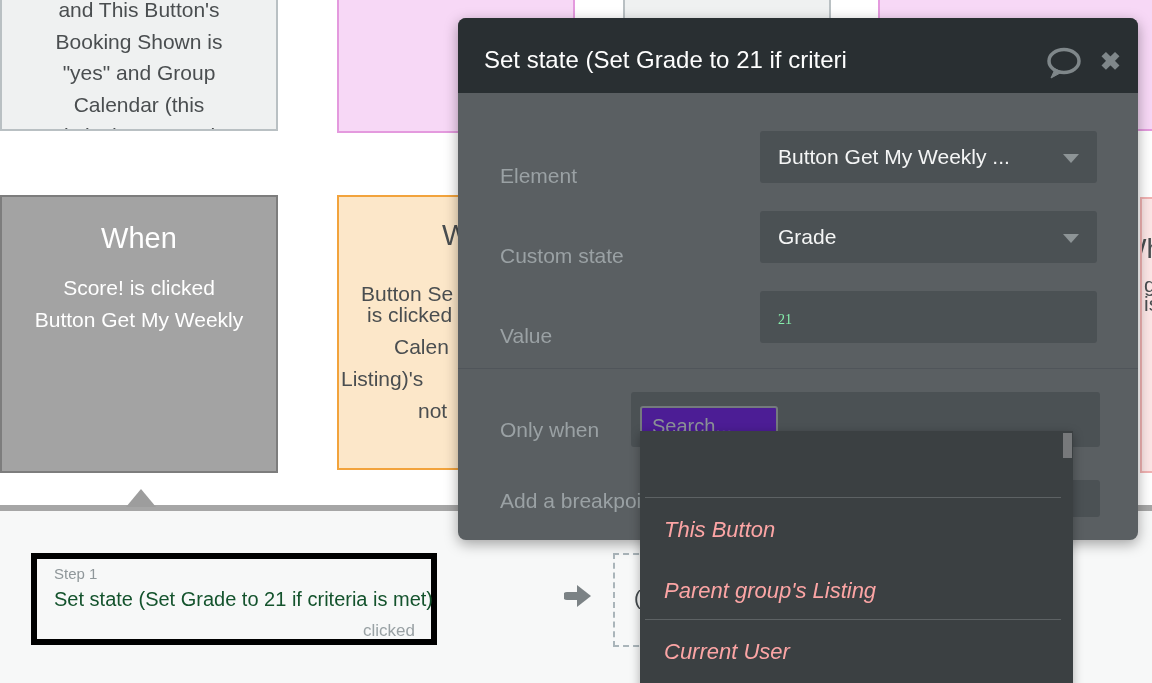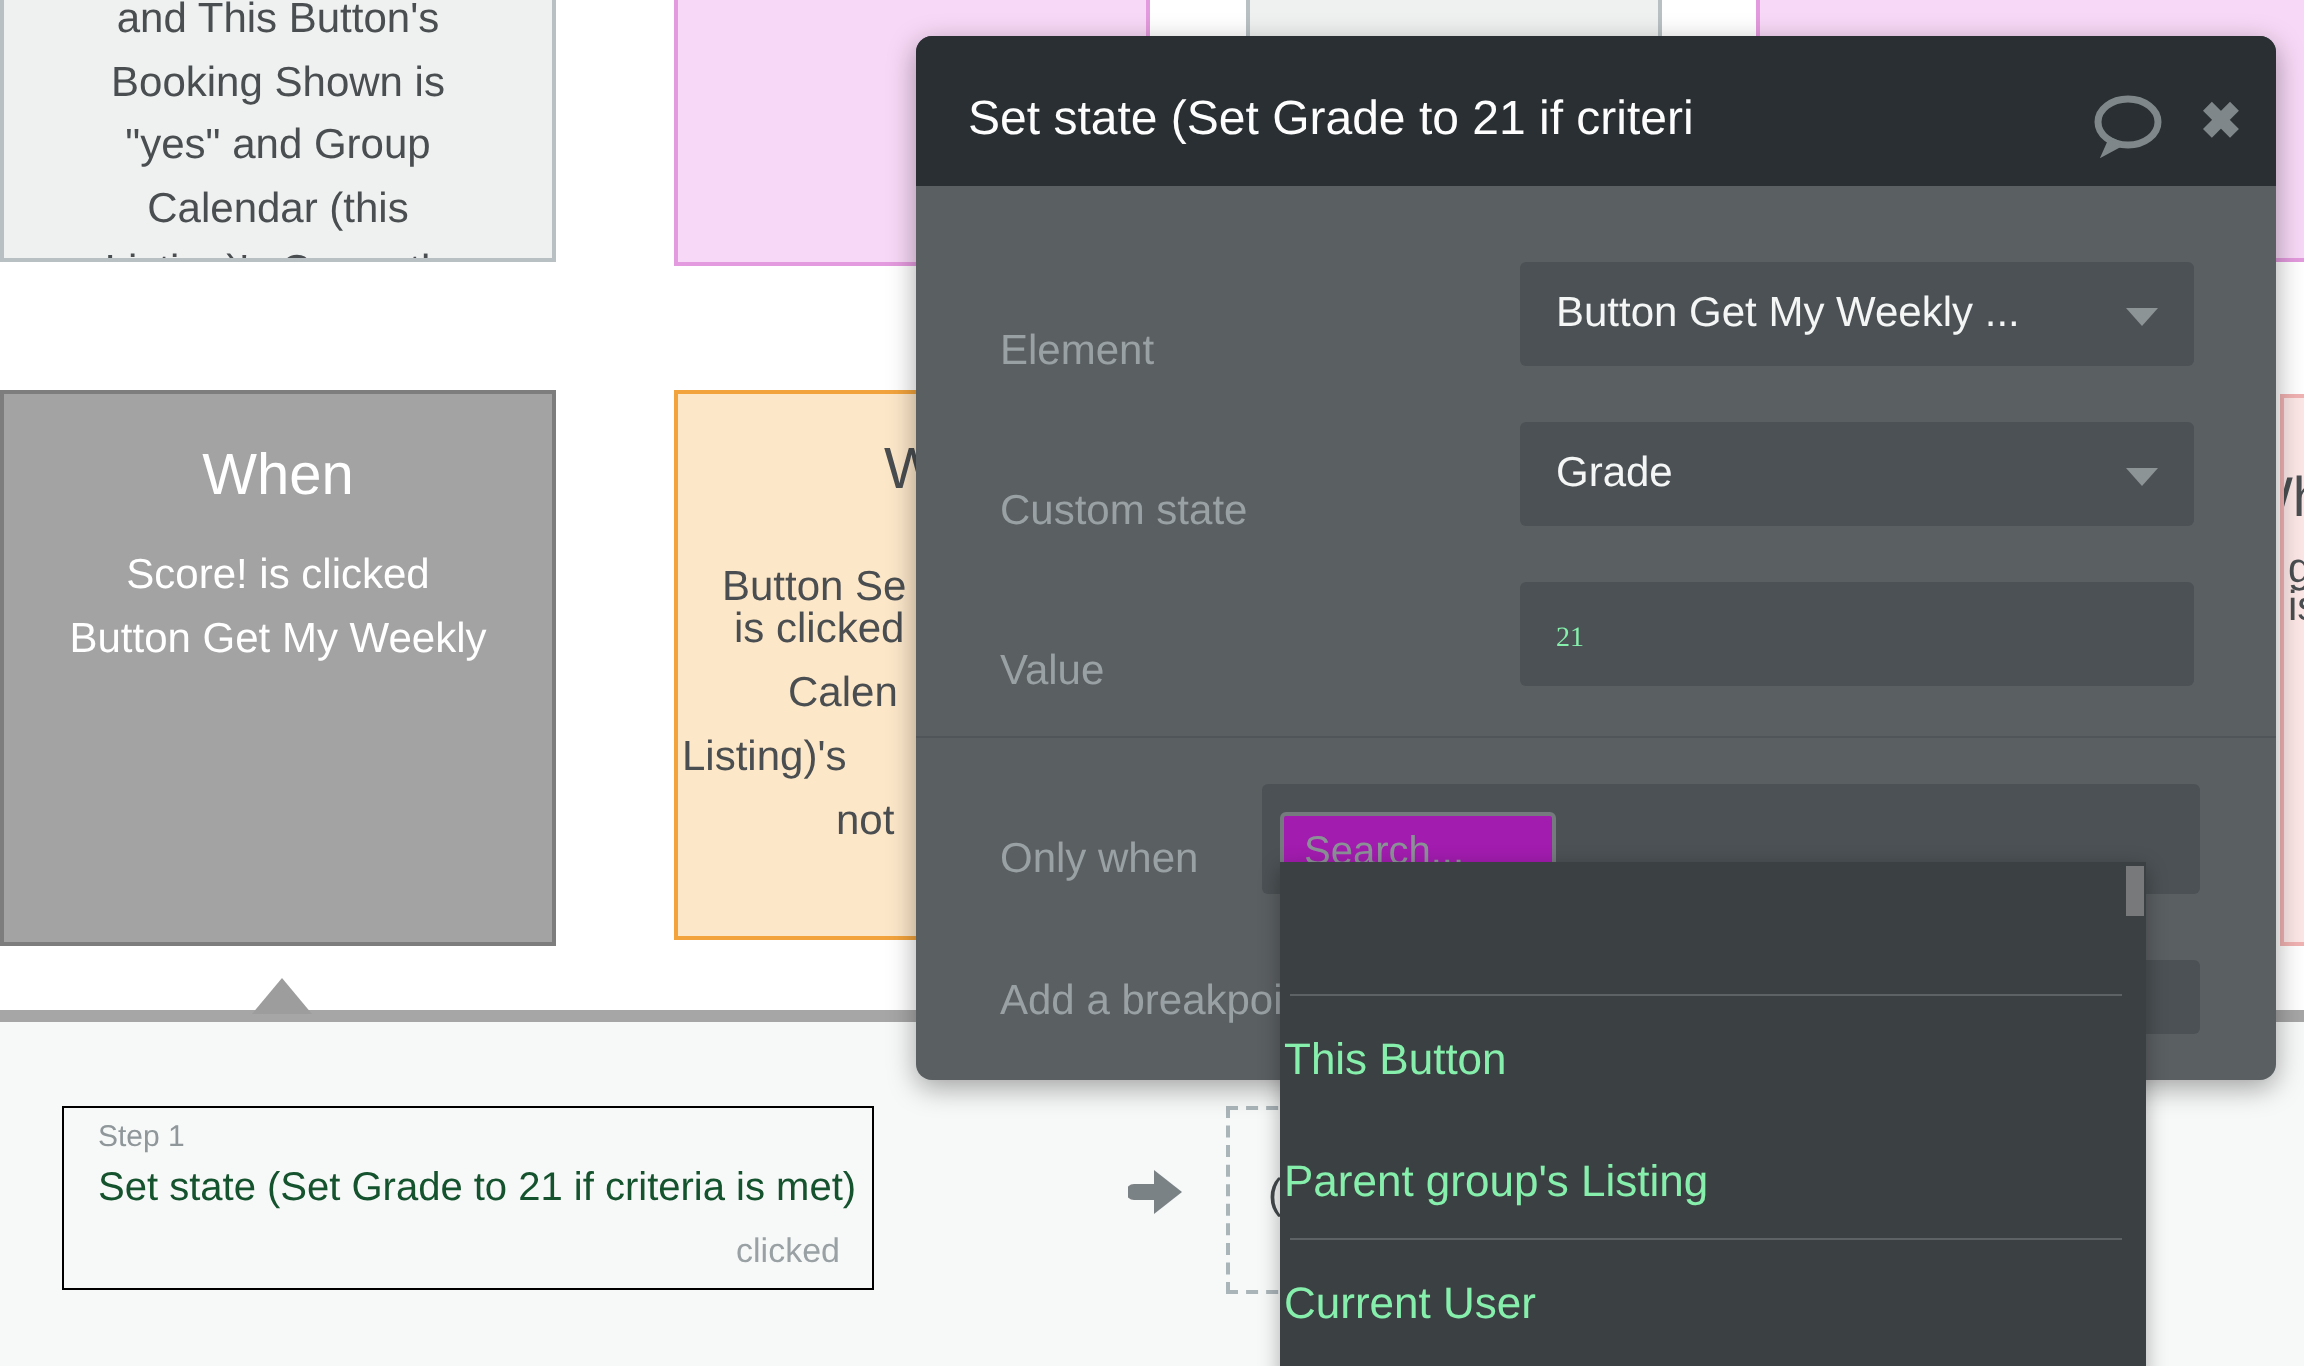--- a/index.html
+++ b/index.html
@@ -35,21 +35,21 @@
   .card-red .frag { position:absolute; white-space:nowrap; font-size:21px; }
   .card-red .frag-title { position:absolute; white-space:nowrap; font-size:28px; }
 
   
   .hr-bar { position:absolute; left:0; top:505px; width:1152px; height:6px; background:#a6a6a6; z-index:1; }
   .pointer-up { position:absolute; left:126px; top:489px; width:0; height:0; z-index:1;
     border-left:15px solid transparent; border-right:15px solid transparent; border-bottom:18px solid #9d9d9d; }
   .bottom-bg { position:absolute; left:0; top:511px; width:1152px; height:172px; background:#f7f8f8; z-index:0; }
 
   .step-box { position:absolute; left:31px; top:553px; width:406px; height:92px;
-    border:1px solid #000000; z-index:1; background:#f7f8f8; }
+    border:6px solid #000000; z-index:1; background:#f7f8f8; }
   .step-kicker { position:absolute; left:17px; top:6px; font-size:15px; color:#8f979a; }
   .step-title { position:absolute; left:17px; top:29px; font-size:20px; color:#14532d; white-space:nowrap; }
   .step-delete { position:absolute; right:16px; top:62px; font-size:17px; color:#99a1a4; }
 
   .arrow-next { position:absolute; left:564px; top:581px; width:32px; height:30px; z-index:1; }
   .dashed-box { position:absolute; left:613px; top:553px; width:287px; height:94px;
     border:2px dashed #aab5ba; background:#f7f8f8; z-index:1; }
   .dashed-frag { position:absolute; left:19px; top:31px; font-size:21px; color:#444a4d; }
 
   
@@ -67,33 +67,33 @@
   .caret { position:absolute; right:18px; top:23px; width:0; height:0;
     border-left:8px solid transparent; border-right:8px solid transparent; border-top:9px solid #8d9496; }
   .fld-value { color:#86efac; background:transparent; border:none; font-size:14px;
     font-family:Liberation Serif, serif; width:280px; outline:none; }
 
   .row-divider { position:absolute; left:0; top:350px; width:100%; height:1px; background:#50555 8; background:#50555a; }
 
   .onlywhen-box { position:absolute; left:173px; top:374px; width:469px; height:55px;
     background:#4b5154; border-radius:3px; }
   .search-box { position:absolute; left:182px; top:388px; width:138px; height:41px; z-index:30;
-    background:#a21caf; border:2px solid #747a7d; border-radius:3px; }
+    background:#4c1d95; border:2px solid #747a7d; border-radius:3px; }
   .search-box input { width:100%; height:100%; background:transparent; border:none; outline:none;
     padding-left:10px; font-size:20px; color:#c9ced0; font-family:"Liberation Sans", sans-serif; }
   .search-box input::placeholder { color:#8b9296; opacity:1; }
   .breakpoint-box { position:absolute; left:242px; top:462px; width:400px; height:37px;
     background:#4b5154; border-radius:3px; }
 
   
   .menu { position:absolute; left:640px; top:431px; width:433px; height:260px; z-index:20;
     background:#3b4042; box-shadow:0 3px 10px rgba(0,0,0,.3); }
   .menu .thumb { position:absolute; right:1px; top:2px; width:9px; height:25px; background:#77797b; }
   .menu .sep { position:absolute; left:5px; width:416px; height:1px; background:#5d6264; }
-  .menu .item { position:absolute; left:2px; font-size:22px; color:#86efac; white-space:nowrap; }
+  .menu .item { position:absolute; left:24px; font-size:22px; color:#fca5a5; white-space:nowrap;font-style:italic; }
 </style>
 </head>
 <body>
 
 <div id="stage">
 
   <div class="bottom-bg"></div>
 
   <div class="card card-gray-top">
     <div class="lines">

